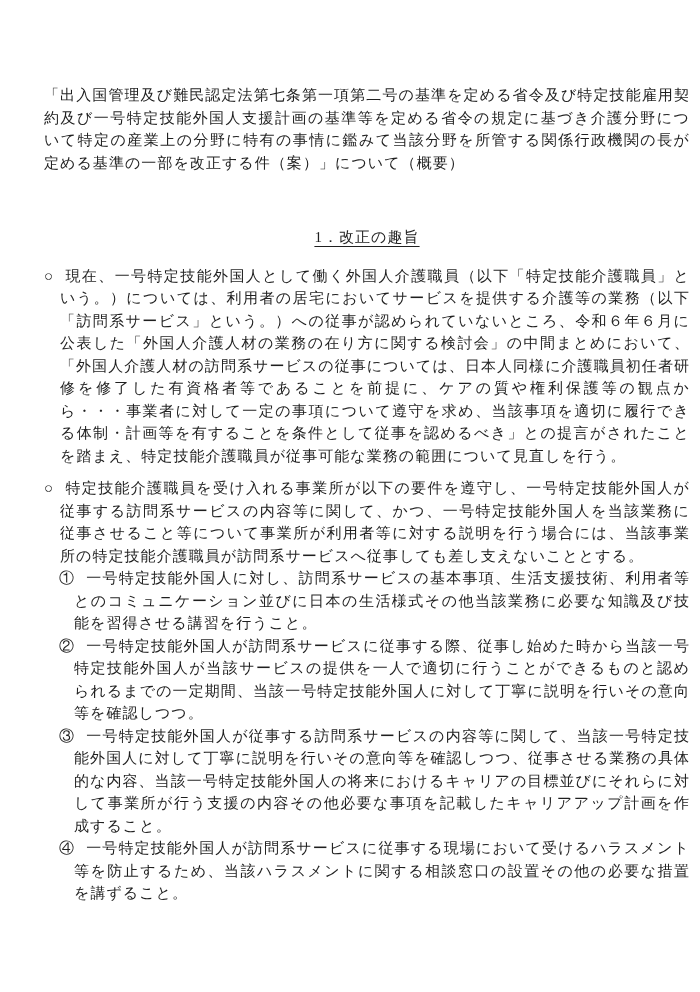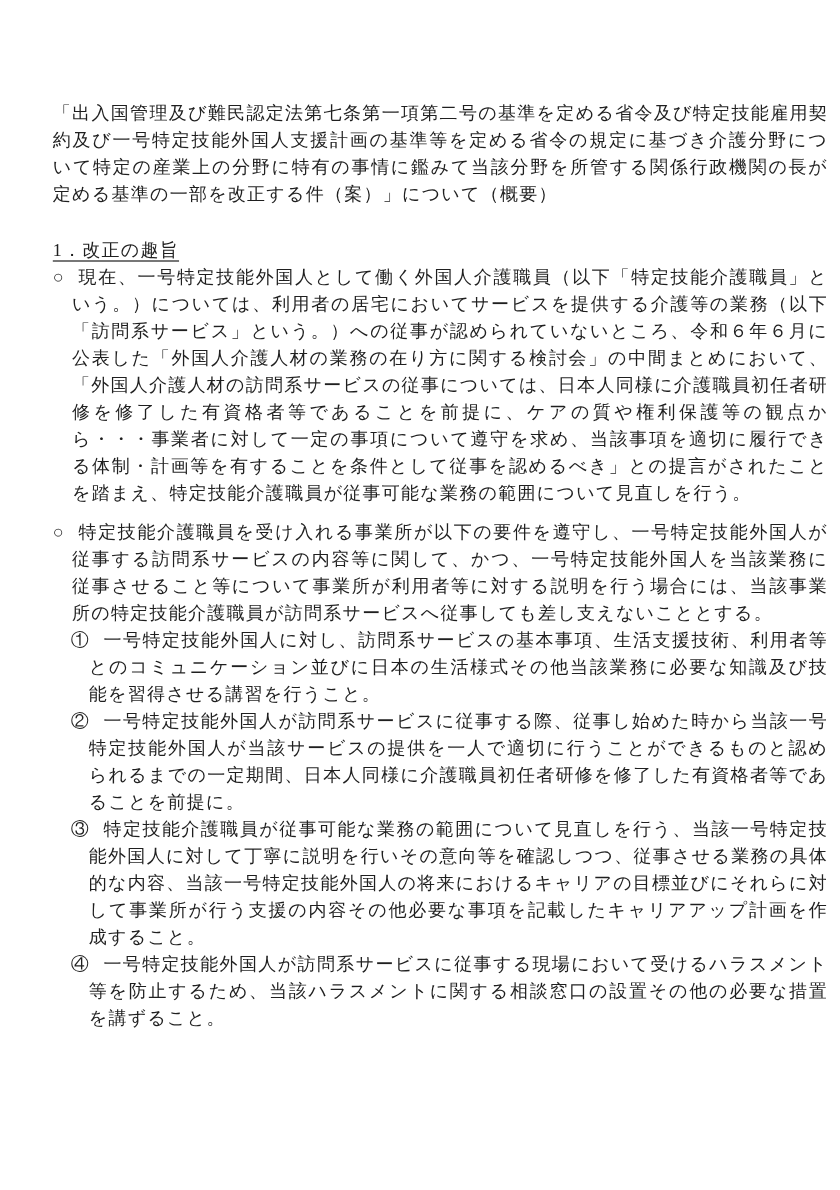--- a/index.html
+++ b/index.html
@@ -22,29 +22,29 @@
     width: 646px;
   }
   .doc-text {
     font-size: 15px;
     line-height: 22.5px;
     letter-spacing: 1.05px;
     text-align: justify;
     margin: 0;
   }
   .doc-title {
-    margin-bottom: 24px;
+    margin-bottom: 52px;
   }
   .section-heading {
     font-weight: normal;
     text-decoration: underline;
     text-underline-offset: 4px;
     text-decoration-thickness: 1px;
-    margin: 0;
-    text-align: left;
+    margin: 16px;
+    text-align: center;
   }
   .para-circle {
     padding-left: 16px;
     text-indent: -16px;
   }
   .para-item {
     padding-left: 30px;
     text-indent: -15px;
   }
   .marker {
@@ -71,25 +71,25 @@
   <div class="section section-2">
     <p class="doc-text para-circle">
       <span class="marker">○</span><span>特定技能介護職員を受け入れる事業所が以下の要件を遵守し、一号特定技能外国人が従事する訪問系サービスの内容等に関して、かつ、一号特定技能外国人を当該業務に従事させること等について事業所が利用者等に対する説明を行う場合には、当該事業所の特定技能介護職員が訪問系サービスへ従事しても差し支えないこととする。</span>
     </p>
 
     <p class="doc-text para-item">
       <span class="marker">①</span><span>一号特定技能外国人に対し、訪問系サービスの基本事項、生活支援技術、利用者等とのコミュニケーション並びに日本の生活様式その他当該業務に必要な知識及び技能を習得させる講習を行うこと。</span>
     </p>
 
     <p class="doc-text para-item">
-      <span class="marker">②</span><span>一号特定技能外国人が訪問系サービスに従事する際、従事し始めた時から当該一号特定技能外国人が当該サービスの提供を一人で適切に行うことができるものと認められるまでの一定期間、日本人同様に介護職員初任者研修を修了した有資格者等であることを前提に。</span>
+      <span class="marker">②</span><span>一号特定技能外国人が訪問系サービスに従事する際、従事し始めた時から当該一号特定技能外国人が当該サービスの提供を一人で適切に行うことができるものと認められるまでの一定期間、当該一号特定技能外国人に対して丁寧に説明を行いその意向等を確認しつつ。</span>
     </p>
 
     <p class="doc-text para-item">
-      <span class="marker">③</span><span>特定技能介護職員が従事可能な業務の範囲について見直しを行う、当該一号特定技能外国人に対して丁寧に説明を行いその意向等を確認しつつ、従事させる業務の具体的な内容、当該一号特定技能外国人の将来におけるキャリアの目標並びにそれらに対して事業所が行う支援の内容その他必要な事項を記載したキャリアアップ計画を作成すること。</span>
+      <span class="marker">③</span><span>一号特定技能外国人が従事する訪問系サービスの内容等に関して、当該一号特定技能外国人に対して丁寧に説明を行いその意向等を確認しつつ、従事させる業務の具体的な内容、当該一号特定技能外国人の将来におけるキャリアの目標並びにそれらに対して事業所が行う支援の内容その他必要な事項を記載したキャリアアップ計画を作成すること。</span>
     </p>
 
     <p class="doc-text para-item">
       <span class="marker">④</span><span>一号特定技能外国人が訪問系サービスに従事する現場において受けるハラスメント等を防止するため、当該ハラスメントに関する相談窓口の設置その他の必要な措置を講ずること。</span>
     </p>
 
   </div>
 
 </div>
 

